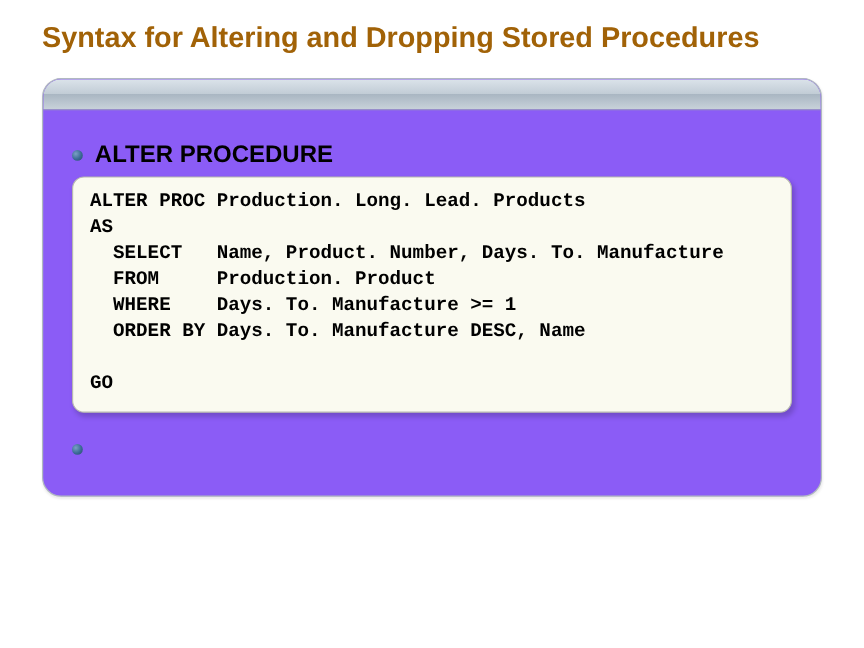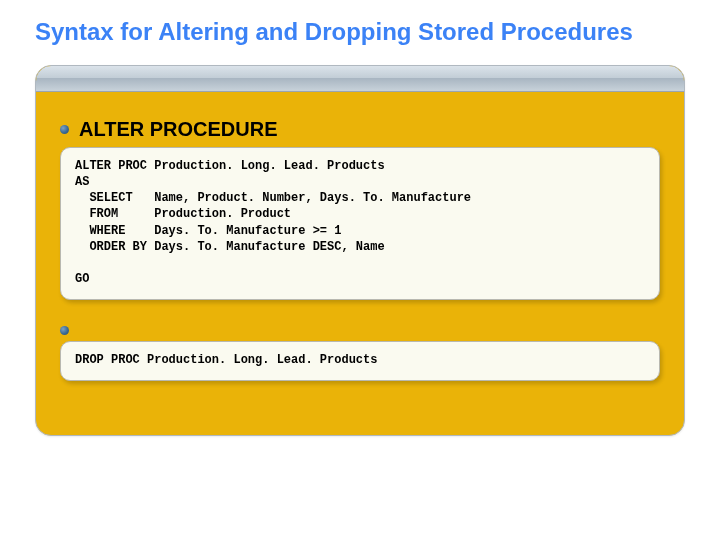--- a/index.html
+++ b/index.html
@@ -6,29 +6,29 @@
     body {
       width: 720px;
       height: 540px;
       background: #ffffff;
       font-family: Arial, Helvetica, sans-serif;
       padding: 18px 35px 0 35px;
     }
     h1.title {
       font-size: 24px;
       font-weight: bold;
-      color: #3b82f6;
+      color: #a16207;
       line-height: 1.2;
       margin-bottom: 18px;
     }
     .panel {
       width: 100%;
       border: 1px solid #b0b8c0;
       border-radius: 16px;
-      background: #eab308;
+      background: #8b5cf6;
       padding-bottom: 28px;
       box-shadow: 0 1px 2px rgba(0,0,0,0.08);
       overflow: hidden;
     }
     .panel-bar {
       height: 26px;
       background: linear-gradient(to bottom, #dbe3ea 0%, #c2cdd6 48%, #a9b6c2 50%, #c8d2da 100%);
       border-bottom: 1px solid #9aa5b0;
       border-top-left-radius: 15px;
       border-top-right-radius: 15px;
@@ -53,21 +53,21 @@
       font-size: 20px;
       font-weight: bold;
       color: #000;
     }
     .code-box {
       background: #fafaf0;
       border: 1px solid #b8b8b0;
       border-radius: 10px;
       box-shadow: 2px 3px 4px rgba(0,0,0,0.18);
       font-family: "Courier New", Courier, monospace;
-      font-size: 12px;
+      font-size: 16px;
       font-weight: bold;
       color: #000;
       padding: 10px 14px 12px 14px;
       line-height: 1.35;
       white-space: pre;
       margin-bottom: 26px;
     }
     .mt-sm { margin-top: 6px; }
   </style>
 </head>
@@ -88,16 +88,15 @@
   SELECT   Name, Product. Number, Days. To. Manufacture
   FROM     Production. Product
   WHERE    Days. To. Manufacture &gt;= 1
   ORDER BY Days. To. Manufacture DESC, Name
 
 GO</div>
 
     <div class="section-head">
       <span class="bullet"></span>
     </div>
-    <div class="code-box">DROP PROC Production. Long. Lead. Products</div>
 
   </div>
 </div>
 
 </body></html>

